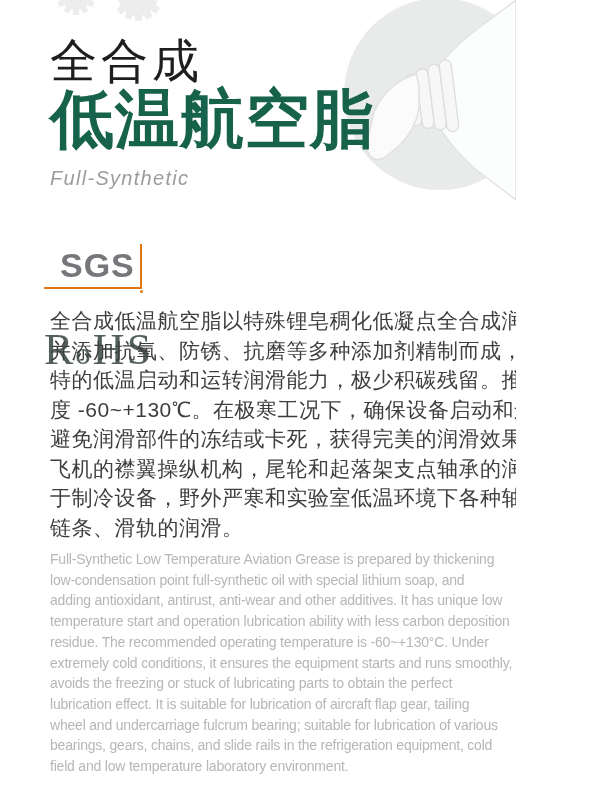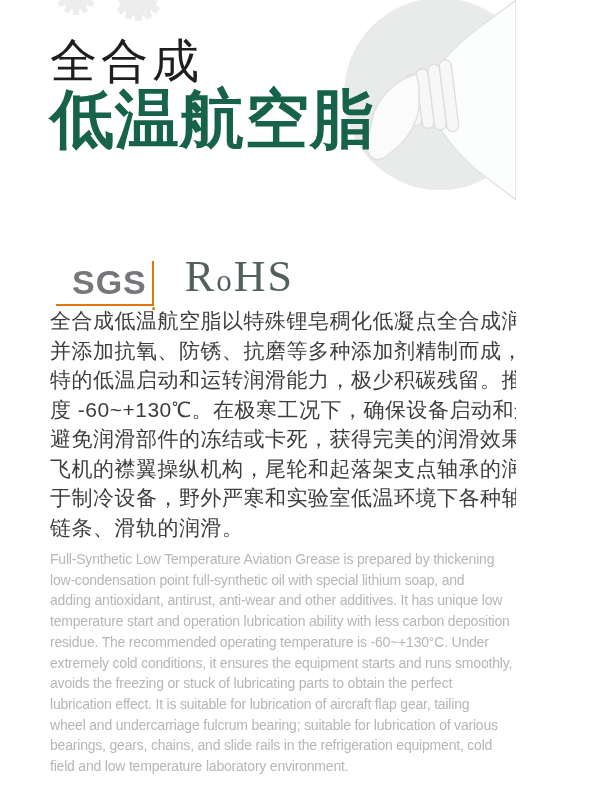--- a/index.html
+++ b/index.html
@@ -15,21 +15,21 @@
   .title-block{position:absolute;left:50px;top:34px;}
   .title-line1{
     font-size:47px;line-height:54px;font-weight:400;color:#1e1e1e;letter-spacing:4px;
   }
   .title-line2{
     font-size:64px;line-height:58px;font-weight:800;color:#17624a;letter-spacing:1px;margin-top:2px;
   }
   .subtitle{position:absolute;left:50px;top:163px;font-style:italic;color:#9c9c9c;
     font-size:20px;line-height:31px;letter-spacing:1.3px;font-weight:400;}
   
-  .logos{position:absolute;left:56px;top:245px;display:flex;align-items:flex-end;gap:26px;}
+  .logos{position:absolute;left:44px;top:245px;display:flex;align-items:flex-start;gap:26px;flex-direction:column;}
   .sgs{position:relative;padding:2px 12px 9px 16px;}
   .sgs-text{font-size:34px;font-weight:700;color:#76777a;letter-spacing:1px;line-height:36px;}
   .sgs-underline{position:absolute;left:0;right:7px;bottom:3px;height:2px;background:#e2760e;}
   .sgs-vline{position:absolute;right:5px;top:-1px;bottom:3px;width:2px;background:#e2760e;}
   .sgs-dot{position:absolute;right:4px;bottom:-1px;width:3px;height:3px;border-radius:50%;background:#e2760e;}
   .msds{text-align:left;margin-top:1px;}
   .msds-text{font-size:37px;font-weight:700;color:#2c4f9f;letter-spacing:0.5px;line-height:34px;}
   .msds-sub{font-size:9.5px;font-weight:700;color:#2c4f9f;letter-spacing:0.3px;margin-top:1px;}
   .rohs{font-family:"Liberation Serif",serif;color:#52615a;letter-spacing:2px;margin-top:9px;line-height:46px;}
   .rohs-big{font-size:44px;}
@@ -90,20 +90,21 @@
       <path d="M90,74 C70,80 56,94 48,112 L41,142 C39,154 47,163 58,158 L73,146 C85,134 91,121 93,108 L93,86 Z" fill="#fafbfa" stroke="#e0e2e1" stroke-width="1.5" stroke-linejoin="round"></path>
     </svg>
   </div>
 
   <div class="title-block">
     <div class="title-line1">全合成</div>
     <div class="title-line2">低温航空脂</div>
   </div>
 
   <div class="subtitle">
+    <div>Full-Synthetic</div>
   </div>
 
   <div class="logos">
     <div class="sgs">
       <span class="sgs-text">SGS</span>
       <div class="sgs-underline"></div>
       <div class="sgs-vline"></div>
       <div class="sgs-dot"></div>
     </div>
     <div class="rohs">

